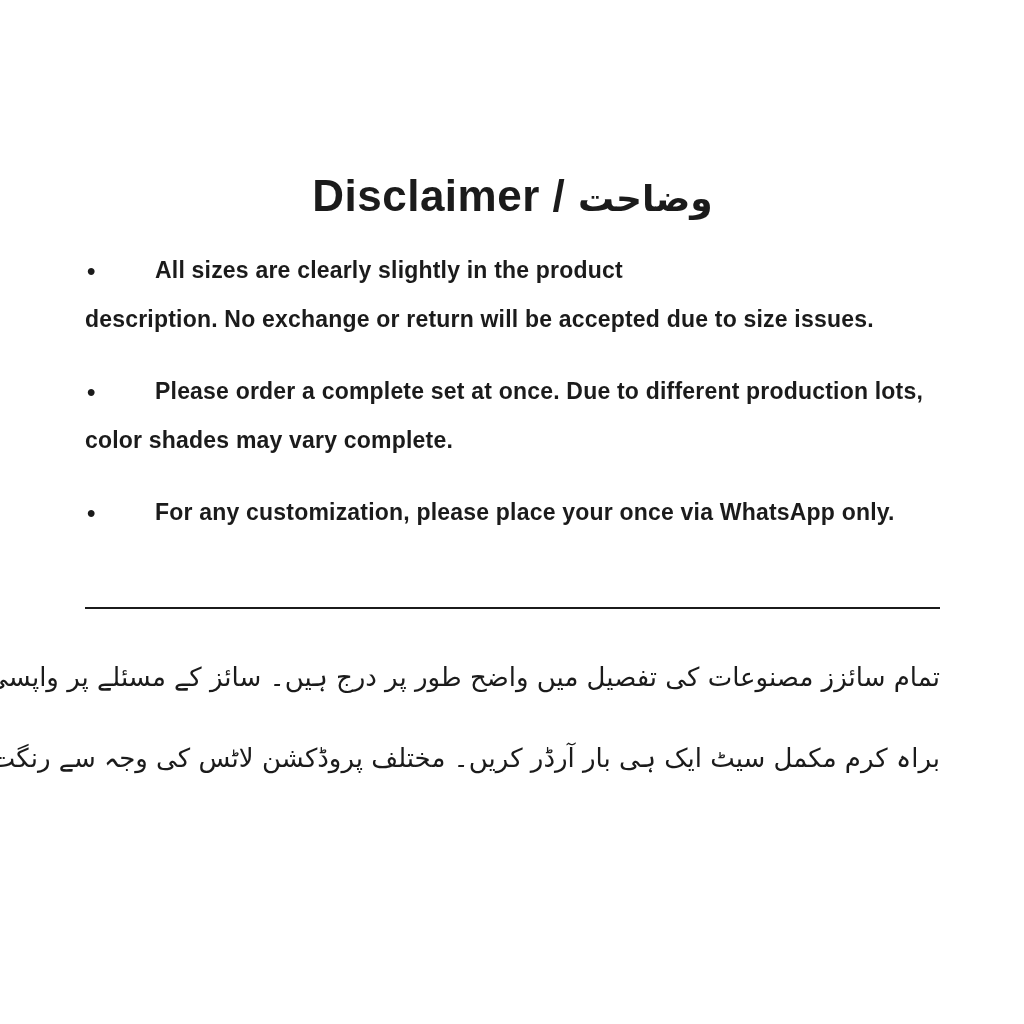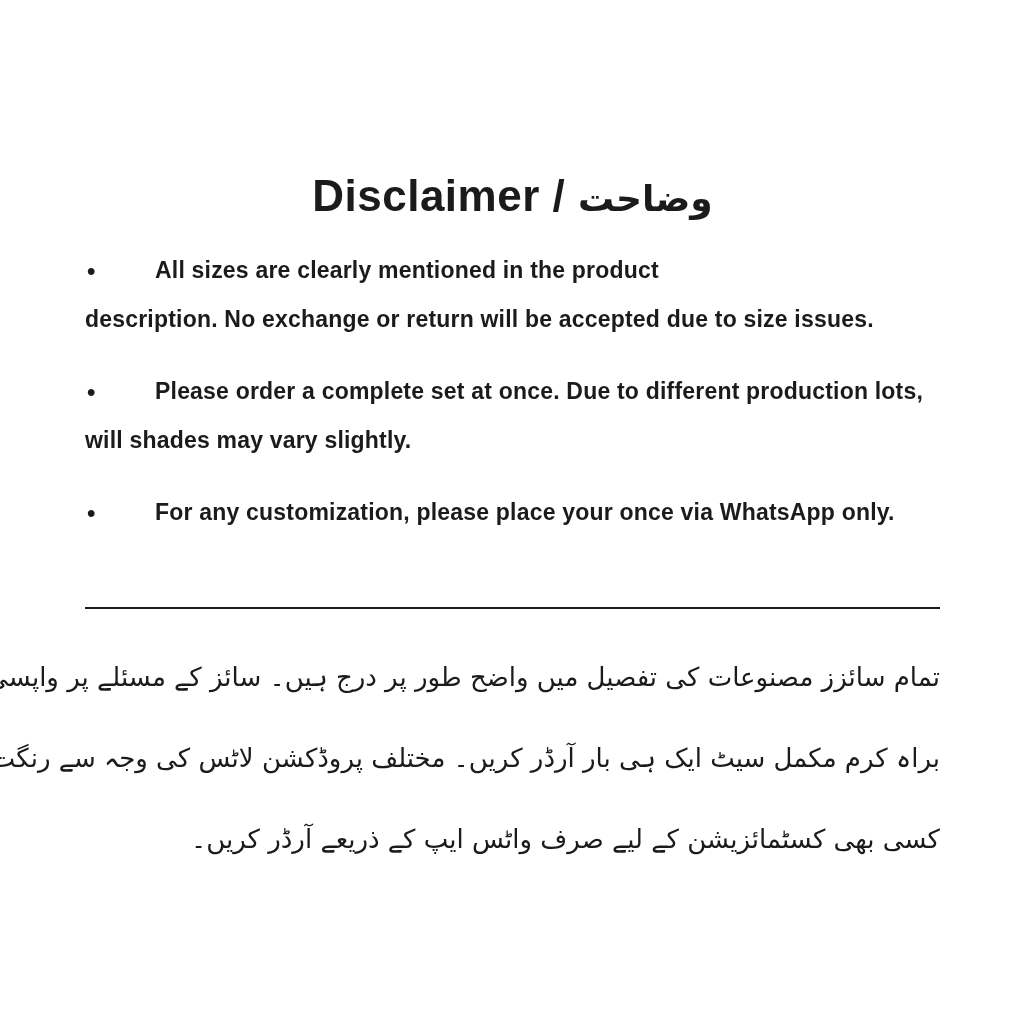--- a/index.html
+++ b/index.html
@@ -79,31 +79,30 @@
 </style>
 </head>
 <body>
 
 <div class="page">
 
   <h1 class="title"><span>Disclaimer</span><span> / </span><span class="title-ur">وضاحت</span></h1>
 
   <div class="bullet-list">
 
-    <p class="bullet-para"><span class="bullet-dot">•</span><span>All sizes are clearly mentioned in the product
+    <p class="bullet-para"><span class="bullet-dot">•</span><span>All sizes are clearly slightly in the product
 description. No exchange or return will be accepted due to size issues.</span></p>
 
     <p class="bullet-para"><span class="bullet-dot">•</span><span>Please order a complete set at once. Due to different production lots,
-will shades may vary slightly.</span></p>
+color shades may vary complete.</span></p>
 
     <p class="bullet-para"><span class="bullet-dot">•</span><span>For any customization, please place your once via WhatsApp only.</span></p>
 
   </div>
 
   <hr class="divider">
 
   <div class="urdu-block">
     <div class="urdu-line" dir="rtl">تمام سائزز مصنوعات کی تفصیل میں واضح طور پر درج ہیں۔ سائز کے مسئلے پر واپسی یا تبادلہ ممکن نہیں ہو گا۔</div>
     <div class="urdu-line" dir="rtl">براہ کرم مکمل سیٹ ایک ہی بار آرڈر کریں۔ مختلف پروڈکشن لاٹس کی وجہ سے رنگت میں معمولی فرق ہو سکتا ہے۔</div>
-    <div class="urdu-line" dir="rtl">کسی بھی کسٹمائزیشن کے لیے صرف واٹس ایپ کے ذریعے آرڈر کریں۔</div>
   </div>
 
 </div>
 
 </body></html>

